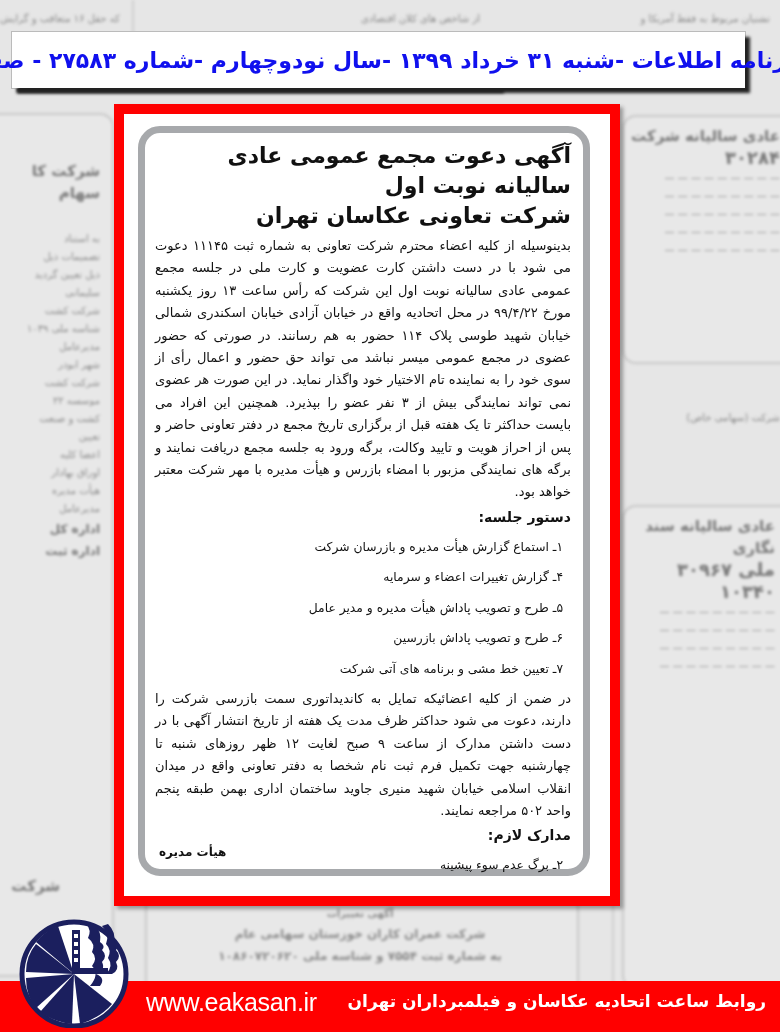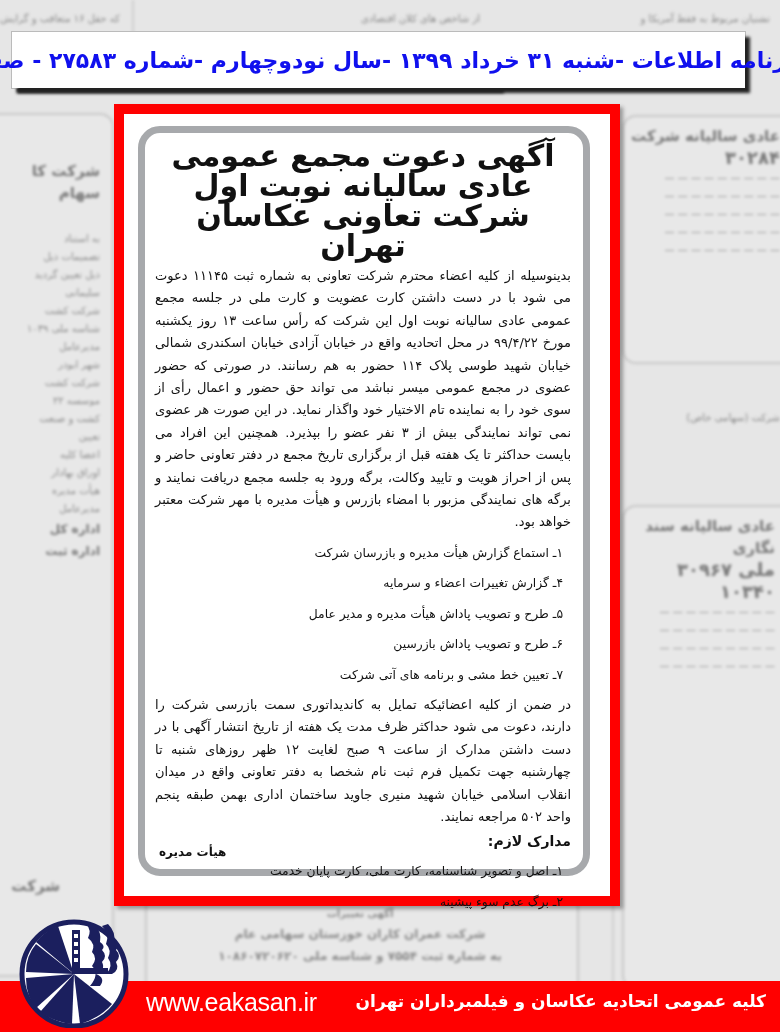--- a/index.html
+++ b/index.html
@@ -47,21 +47,21 @@
     .notice-box {
       position: absolute; left: 14px; top: 12px; width: 452px; height: 750px;
       border: 7px solid #a7a9ac; border-radius: 22px; background: #ffffff;
       box-sizing: border-box;
     }
     .notice-inner {
       position: absolute; left: 10px; right: 12px; top: 8px; bottom: 6px;
       direction: rtl; text-align: right; color: #111;
     }
     .notice-title {
-      text-align: center; font-weight: bold; font-size: 30px; line-height: 30px;
+      font-weight: bold; font-size: 22px; line-height: 30px;
       margin: 0; color: #111;
     }
     .p-text {
       font-size: 13px; line-height: 22.4px; text-align: justify; text-align-last: right; margin: 4px 0 0 0;
     }
     .section-head { font-weight: bold; font-size: 14px; line-height: 22px; margin: 2px 0 0 0; }
     .list-item { font-size: 12.3px; line-height: 22.4px; margin: 8px; }
     .signature {
       position: absolute; left: 4px; bottom: 4px; font-weight: bold; font-size: 12px; direction: rtl;
     }
@@ -153,41 +153,41 @@
 <div style="position:absolute;left:12px;top:32px;width:733px;height:56px;background:#fff;box-shadow:5px 5px 3px #222,0 0 0 1px #bbb;display:flex;align-items:center;justify-content:center;">
   <span class="header-title">روزنامه اطلاعات -شنبه ۳۱ خرداد ۱۳۹۹ -سال نودوچهارم -شماره ۲۷۵۸۳ - صفحه۹</span>
 </div>
 
 <div class="red-frame">
   <div class="notice-box">
     <div class="notice-inner">
       <h1 class="notice-title">آگهی دعوت مجمع عمومی عادی سالیانه نوبت اول</h1>
       <h1 class="notice-title">شرکت تعاونی عکاسان تهران</h1>
       <p class="p-text">بدینوسیله از کلیه اعضاء محترم شرکت تعاونی به شماره ثبت ۱۱۱۴۵ دعوت می شود با در دست داشتن کارت عضویت و کارت ملی در جلسه مجمع عمومی عادی سالیانه نوبت اول این شرکت که رأس ساعت ۱۳ روز یکشنبه مورخ ۹۹/۴/۲۲ در محل اتحادیه واقع در خیابان آزادی خیابان اسکندری شمالی خیابان شهید طوسی پلاک ۱۱۴ حضور به هم رسانند. در صورتی که حضور عضوی در مجمع عمومی میسر نباشد می تواند حق حضور و اعمال رأی از سوی خود را به نماینده تام الاختیار خود واگذار نماید. در این صورت هر عضوی نمی تواند نمایندگی بیش از ۳ نفر عضو را بپذیرد. همچنین این افراد می بایست حداکثر تا یک هفته قبل از برگزاری تاریخ مجمع در دفتر تعاونی حاضر و پس از احراز هویت و تایید وکالت، برگه ورود به جلسه مجمع دریافت نمایند و برگه های نمایندگی مزبور با امضاء بازرس و هیأت مدیره با مهر شرکت معتبر خواهد بود.</p>
+      <div class="section-head">دستور جلسه:</div>
       <div>
         <p class="list-item">۱ـ استماع گزارش هیأت مدیره و بازرسان شرکت</p>
         <p class="list-item">۴ـ گزارش تغییرات اعضاء و سرمایه</p>
         <p class="list-item">۵ـ طرح و تصویب پاداش هیأت مدیره و مدیر عامل</p>
         <p class="list-item">۶ـ طرح و تصویب پاداش بازرسین</p>
         <p class="list-item">۷ـ تعیین خط مشی و برنامه های آتی شرکت</p>
       </div>
       <p class="p-text" style="margin-top:0">در ضمن از کلیه اعضائیکه تمایل به کاندیداتوری سمت بازرسی شرکت را دارند، دعوت می شود حداکثر ظرف مدت یک هفته از تاریخ انتشار آگهی با در دست داشتن مدارک از ساعت ۹ صبح لغایت ۱۲ ظهر روزهای شنبه تا چهارشنبه جهت تکمیل فرم ثبت نام شخصا به دفتر تعاونی واقع در میدان انقلاب اسلامی خیابان شهید منیری جاوید ساختمان اداری بهمن طبقه پنجم واحد ۵۰۲ مراجعه نمایند.</p>
       <div class="section-head">مدارک لازم:</div>
       <div>
-        <p class="list-item">۱ـ اصل و تصویر شناسنامه، کارت ملی، کارت پایان خدمت</p>
         <p class="list-item">۲ـ برگ عدم سوء پیشینه</p>
       </div>
       <div class="signature">هیأت مدیره</div>
     </div>
   </div>
 </div>
 
 <div class="footer">
   <span class="footer-url">www.eakasan.ir</span>
-  <span class="footer-text">کلیه عمومی اتحادیه عکاسان و فیلمبرداران تهران</span>
+  <span class="footer-text">روابط ساعت اتحادیه عکاسان و فیلمبرداران تهران</span>
 </div>
 
 <svg class="logo" viewBox="0 0 120 116">
   <circle cx="58" cy="62" r="52" fill="#ffffff" stroke="#1b1f5e" stroke-width="5"></circle>
   <g fill="#1b1f5e">
     <path d="M58 62 L20 30 Q30 18 42 14 Z"></path>
     <path d="M58 62 L10 60 Q10 44 20 32 Z"></path>
     <path d="M58 62 L20 96 Q10 84 10 66 Z"></path>
     <path d="M58 62 L56 112 Q38 110 24 100 Z"></path>
     <path d="M58 62 L96 92 Q84 106 64 112 Z"></path>

